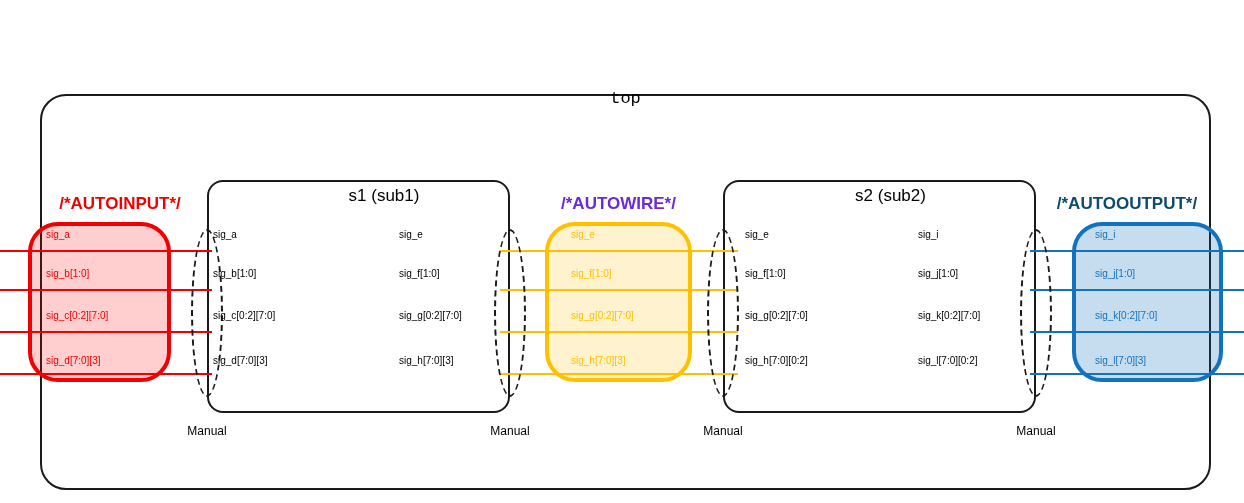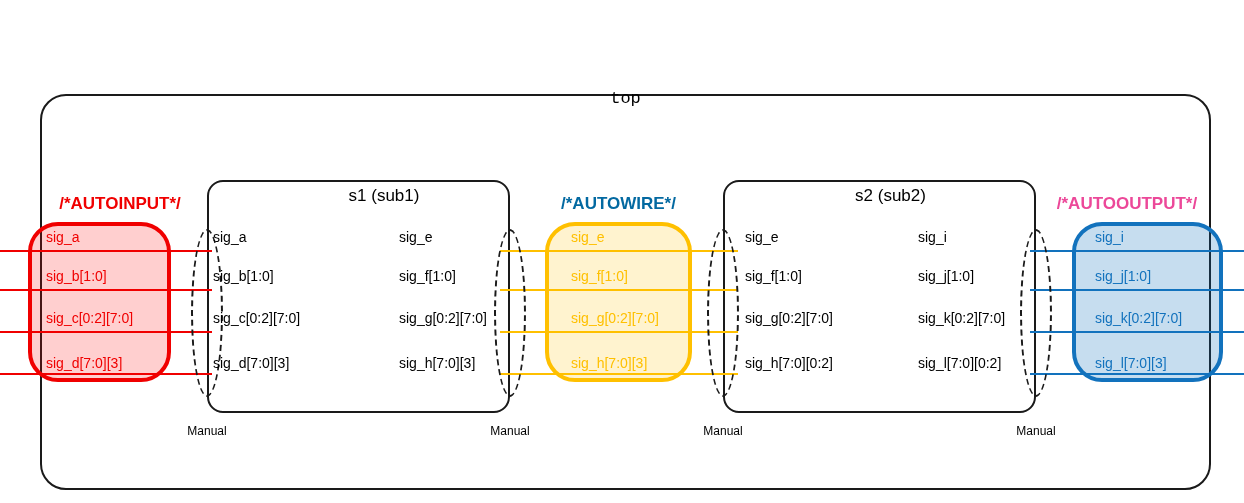--- a/index.html
+++ b/index.html
@@ -20,33 +20,33 @@
   .module-title{top:186px;text-align:center;font-size:17px;}
   .s1-title{left:207px;width:354px;}
   .s2-title{left:723px;width:335px;}
   
   .auto-block{top:222px;height:160px;border-radius:30px;box-sizing:border-box;}
   .autoinput-block{left:28px;width:143px;border:4px solid #f00000;background:rgba(255,0,0,0.19);}
   .autowire-block{left:545px;width:147px;border:4px solid #ffc000;background:rgba(255,192,0,0.19);}
   .autooutput-block{left:1072px;width:151px;border:4px solid #1272bd;background:rgba(18,114,189,0.24);}
   .auto-label{top:194px;height:22px;font-size:17px;font-weight:bold;text-align:center;white-space:nowrap;}
   .autoinput-label{left:30px;width:180px;color:#f00000;}
-  .autowire-label{left:545px;width:147px;color:#0369a1;}
-  .autooutput-label{left:1038px;width:178px;color:#ec4899;}
+  .autowire-label{left:545px;width:147px;color:#6d28d9;}
+  .autooutput-label{left:1038px;width:178px;color:#0c4a6e;}
   
   .wire{height:2px;}
   .w1{top:250px}.w2{top:289px}.w3{top:331px}.w4{top:373px}
   .wire-red{background:#f00000;left:0;width:212px;}
   .wire-yellow{background:#ffc000;left:500px;width:238px;}
   .wire-blue{background:#1272bd;left:1030px;width:214px;}
   
   .ellipse{width:32px;height:168px;top:229px;border:2px dashed #1a1a1a;border-radius:50%;box-sizing:border-box;}
   .e1{left:191px}.e2{left:494px}.e3{left:707px}.e4{left:1020px}
   
-  .port{font-size:14px;height:19px;white-space:nowrap;}
+  .port{font-size:10px;height:19px;white-space:nowrap;}
   .r1{top:229px}.r2{top:268px}.r3{top:310px}.r4{top:355px}
   .col-ai{left:46px;color:#f00000;}
   .col-s1l{left:213px;}
   .col-s1r{left:399px;}
   .col-aw{left:571px;color:#ffc000;}
   .col-s2l{left:745px;}
   .col-s2r{left:918px;}
   .col-ao{left:1095px;color:#1272bd;}
   
   .manual{top:424px;width:110px;text-align:center;font-size:12px;}

